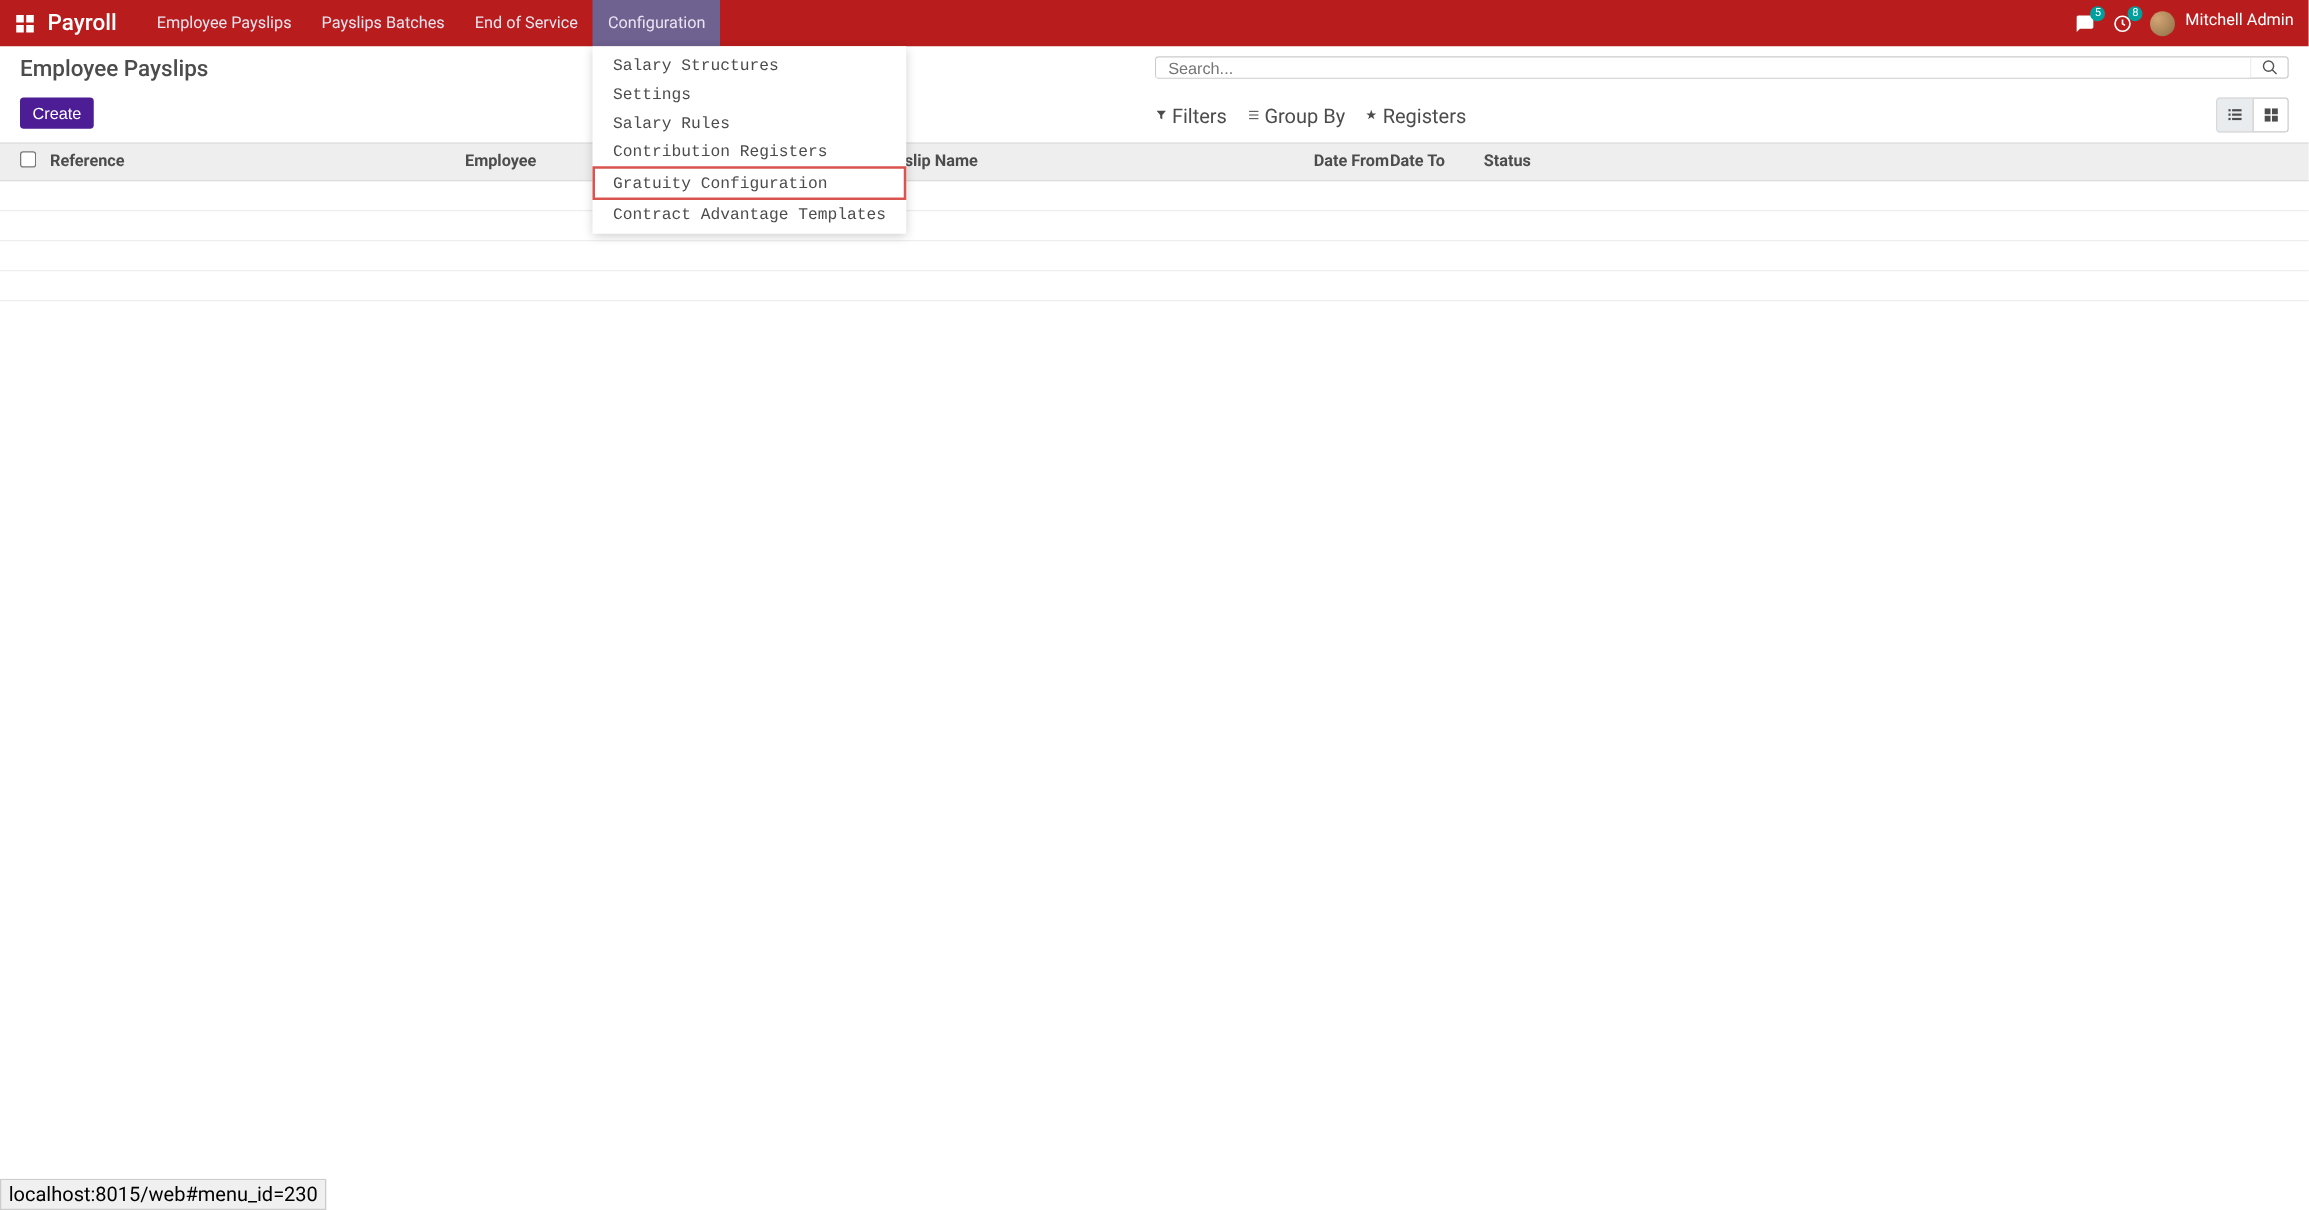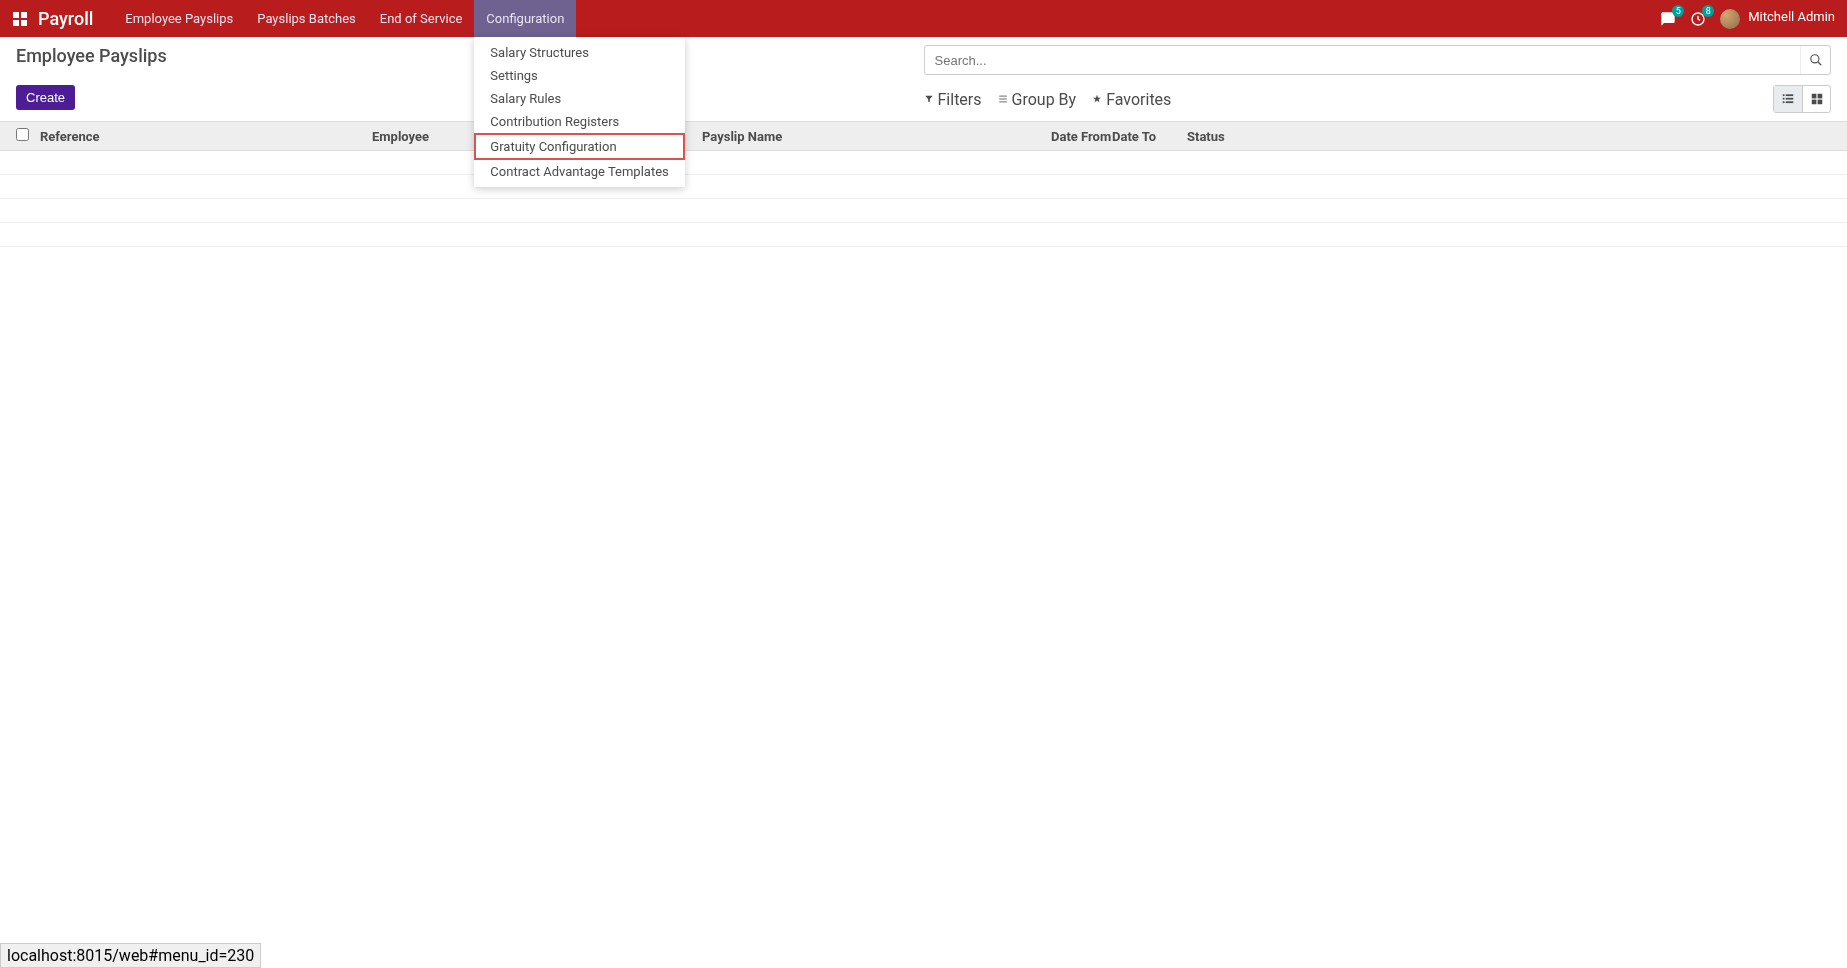--- a/index.html
+++ b/index.html
@@ -51,20 +51,21 @@
       min-width: 178px;
       box-shadow: 0 2px 8px rgba(0,0,0,0.2);
       z-index: 100;
       padding: 4px 0;
     }
     .dropdown-item {
       padding: 4px 16px;
       font-size: 13px;
       cursor: pointer;
       white-space: nowrap;
+      font-family: Liberation Mono, monospace;
     }
     .dropdown-item.highlighted {
       border: 2px solid #d9534f;
       padding: 4px 14px;
     }
     .topbar-right {
       margin-left: auto;
       display: flex;
       align-items: center;
       gap: 14px;
@@ -121,21 +122,21 @@
       border: none;
       padding: 5px 10px;
       font-size: 13px;
       cursor: pointer;
       border-radius: 3px;
     }
     .search-wrap {
       display: flex;
       border: 1px solid #ccc;
       border-radius: 3px;
-      height: 30px;
+      height: 18px;
       align-items: center;
       margin-bottom: 10px;
     }
     .search-input {
       flex: 1;
       border: none;
       outline: none;
       padding: 0 10px;
       font-size: 13px;
     }
@@ -315,21 +316,21 @@
               <rect x="3" y="4" width="18" height="2"></rect>
               <rect x="3" y="11" width="18" height="2"></rect>
               <rect x="3" y="18" width="18" height="2"></rect>
             </svg>
           <span>Group By</span>
         </div>
         <div class="search-opt">
           <svg width="10" height="10" viewBox="0 0 24 24" fill="#4c4c4c">
               <path d="M12 2l2.5 7h7l-5.7 4.3 2.2 7-6-4.5-6 4.5 2.2-7L2.5 9h7z"></path>
             </svg>
-          <span>Favorites</span>
+          <span>Registers</span>
         </div>
       </div>
       <div class="view-switch">
         <div class="view-btn active">
           <svg width="14" height="14" viewBox="0 0 24 24" fill="#4c4c4c">
               <rect x="3" y="4" width="3" height="3"></rect>
               <rect x="8" y="4" width="13" height="3"></rect>
               <rect x="3" y="10" width="3" height="3"></rect>
               <rect x="8" y="10" width="13" height="3"></rect>
               <rect x="3" y="16" width="3" height="3"></rect>

